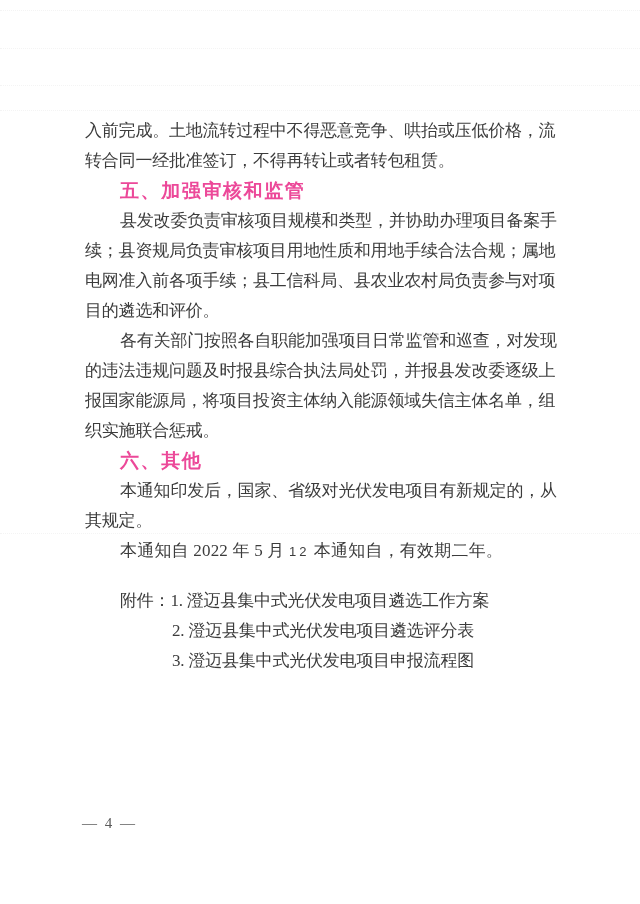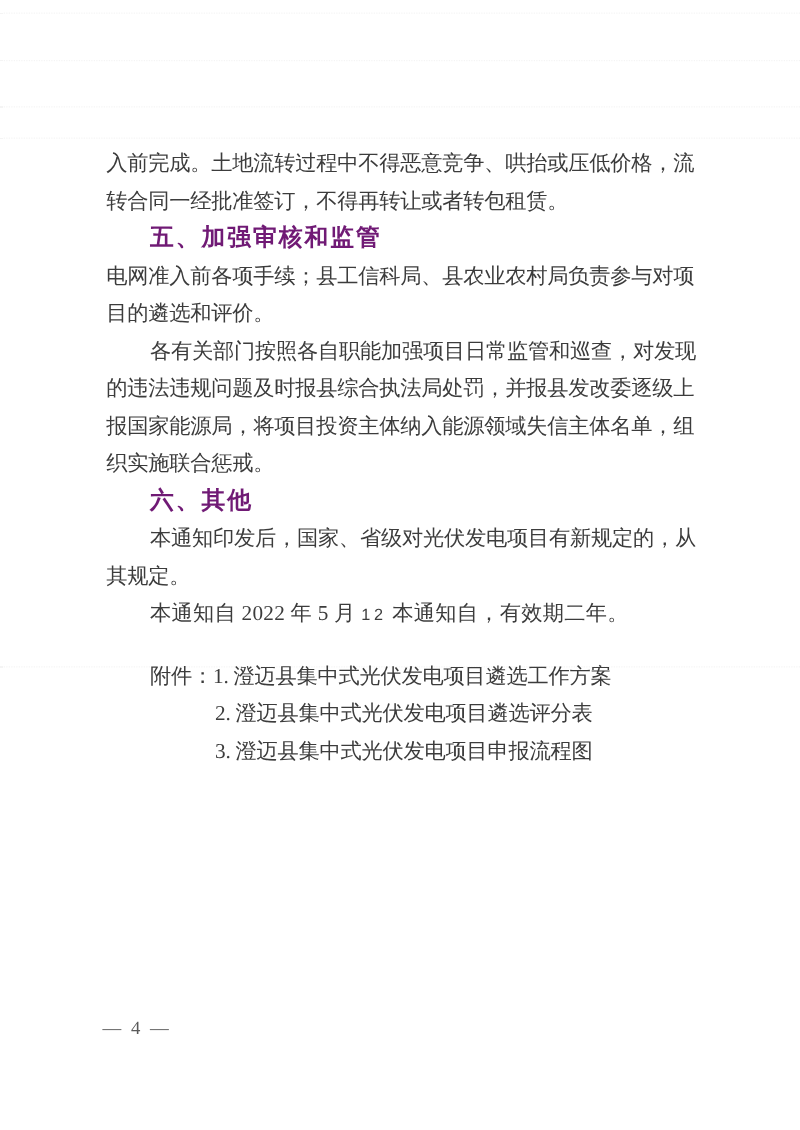--- a/index.html
+++ b/index.html
@@ -37,21 +37,21 @@
     white-space: nowrap;
     letter-spacing: -0.2px;
   }
   .indent {
     text-indent: 35px;
   }
   .heading {
     font-family: "Liberation Sans", "DejaVu Sans", sans-serif;
     font-weight: 700;
     font-size: 19px;
-    color: #701a75;
+    color: #ec4899;
     letter-spacing: 1.6px;
     text-indent: 35px;
   }
   .date-prefix, .date-suffix {
     letter-spacing: 0.2px;
     text-align: right;
   }
   .bold-num {
     font-family: "Liberation Sans", "DejaVu Sans", sans-serif;
     font-weight: 400;
@@ -88,20 +88,22 @@
   <div class="scan-artifact" style="top:110px"></div>
   <div class="scan-artifact" style="top:533px"></div>
 
   <div class="content">
 
     <div class="line">入前完成。土地流转过程中不得恶意竞争、哄抬或压低价格，流</div>
     <div class="line">转合同一经批准签订，不得再转让或者转包租赁。</div>
 
     <div class="line heading">五、加强审核和监管</div>
 
+    <div class="line indent">县发改委负责审核项目规模和类型，并协助办理项目备案手</div>
+    <div class="line">续；县资规局负责审核项目用地性质和用地手续合法合规；属地</div>
     <div class="line">电网准入前各项手续；县工信科局、县农业农村局负责参与对项</div>
     <div class="line">目的遴选和评价。</div>
 
     <div class="line indent">各有关部门按照各自职能加强项目日常监管和巡查，对发现</div>
     <div class="line">的违法违规问题及时报县综合执法局处罚，并报县发改委逐级上</div>
     <div class="line">报国家能源局，将项目投资主体纳入能源领域失信主体名单，组</div>
     <div class="line">织实施联合惩戒。</div>
 
     <div class="line heading">六、其他</div>
 

